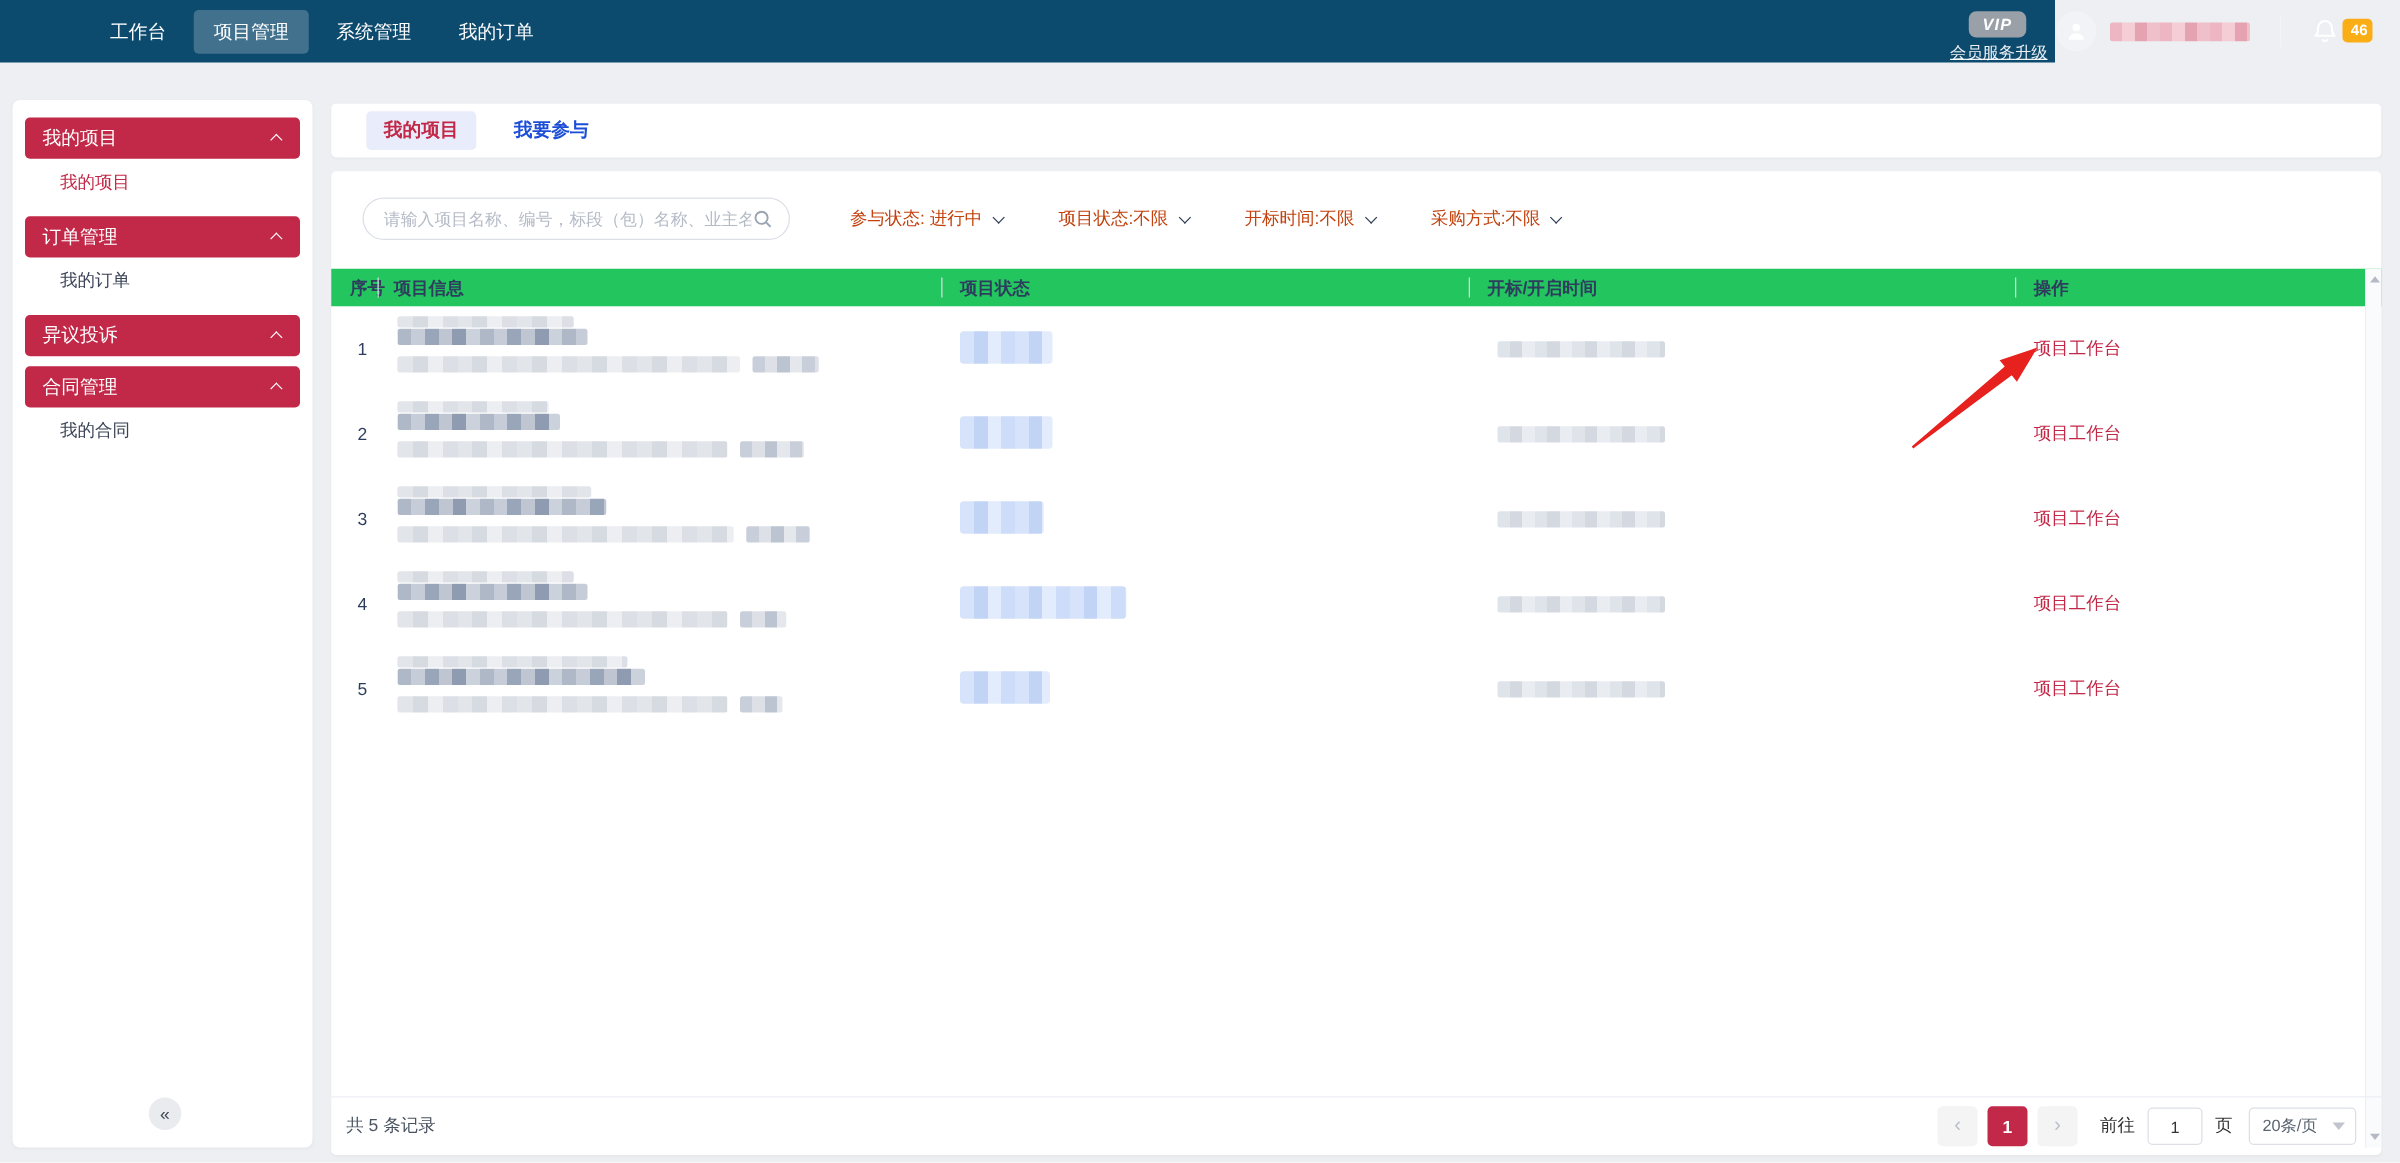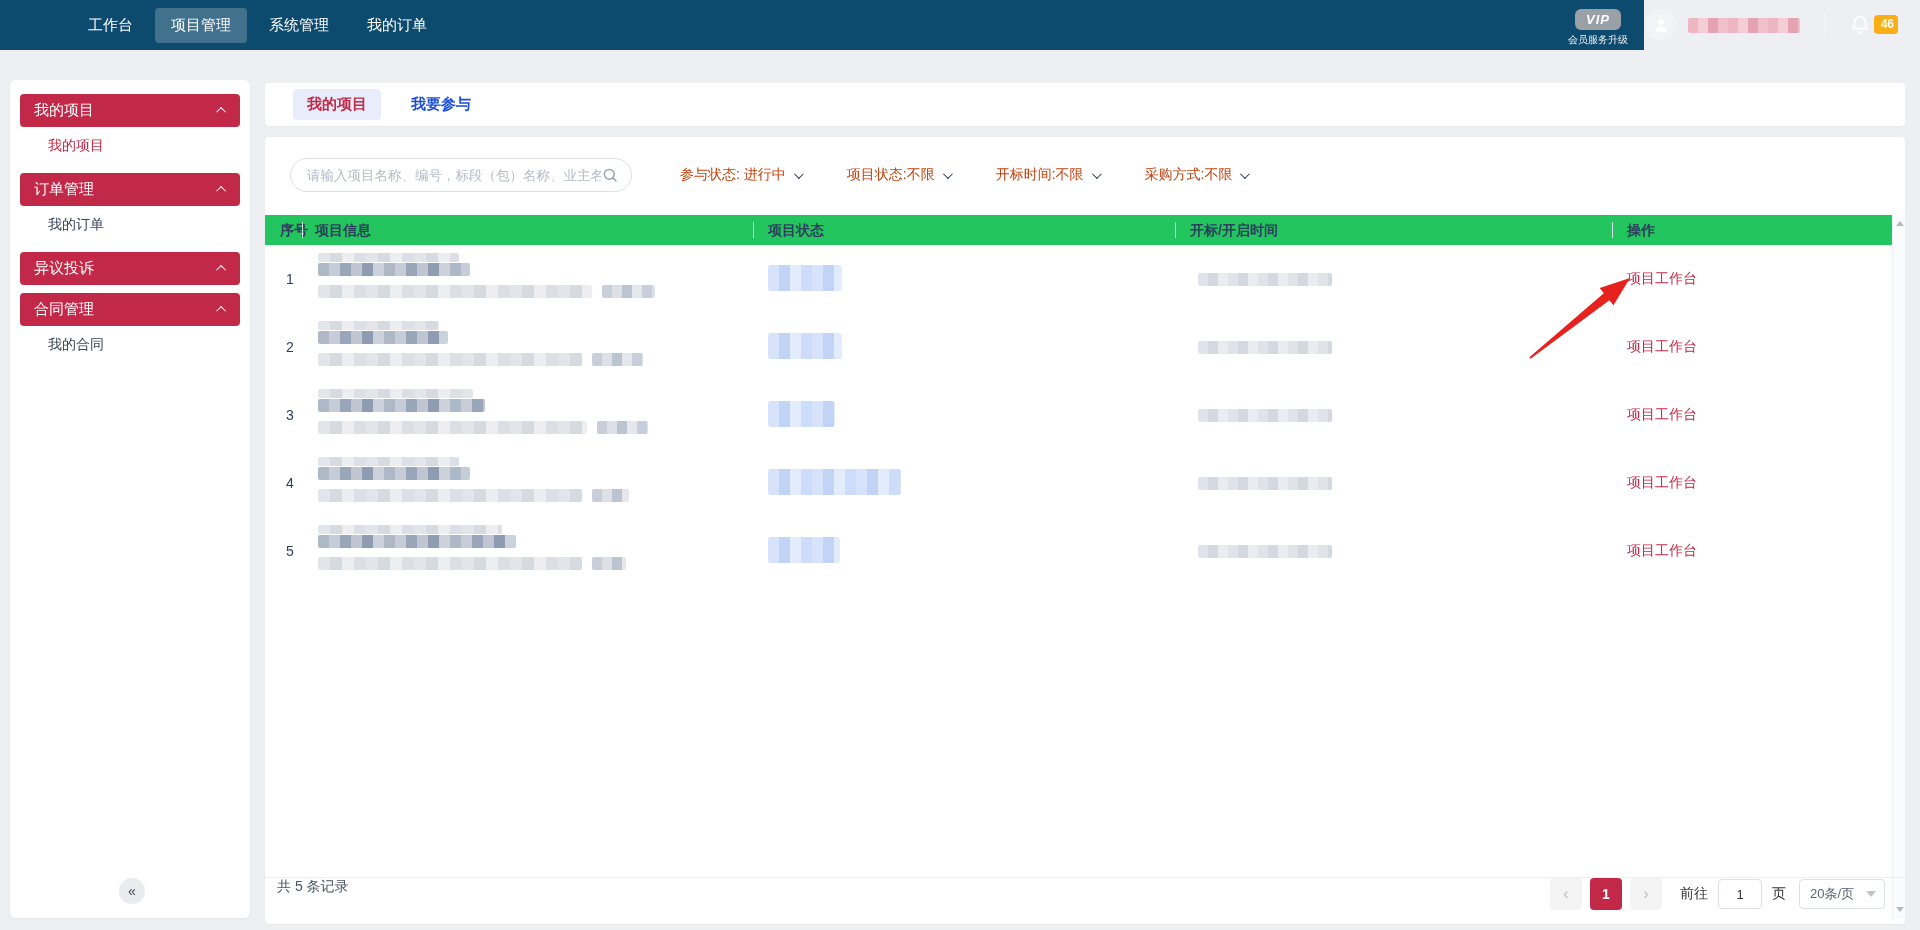--- a/index.html
+++ b/index.html
@@ -6,21 +6,21 @@
   html,body { width:1920px; height:930px; }
   body { font-family:"Liberation Sans","DejaVu Sans",sans-serif; background:#edeff3; position:relative; overflow:hidden; }
 
   
   .topnav { position:absolute; left:0; top:0; width:1644px; height:50px; background:#0c4a6e; }
   .nav-items { position:absolute; left:72px; top:0; height:50px; display:flex; align-items:center; gap:6px; }
   .nav-item { color:#fff; font-size:15px; padding:8px 16px; border-radius:4px; cursor:pointer; white-space:nowrap; }
   .nav-item.active { background:rgba(255,255,255,.22);font-family:Liberation Serif, serif; }
   .vip-wrap { position:absolute; left:1560px; top:9px; width:76px; text-align:center; }
   .vip-badge { display:inline-block; width:46px; height:21px; line-height:21px; background:#9aa0a8; color:#fff; font-weight:bold; font-style:italic; font-size:13px; border-radius:6px; letter-spacing:1px; }
-  .vip-caption { margin-top:3px; font-size:10px; color:rgba(255,255,255,.92); white-space:nowrap; }
+  .vip-caption { margin-top:3px; font-size:13px; color:rgba(255,255,255,.92); white-space:nowrap;text-decoration:underline; }
   .avatar { position:absolute; left:1645px; top:9px; width:32px; height:32px; border-radius:50%; background:rgba(255,255,255,.28); display:flex; align-items:center; justify-content:center; }
   .user-blur { position:absolute; left:1688px; top:18px; width:112px; height:15px; border-radius:2px; }
   .nav-divider { position:absolute; left:1824px; top:12px; width:1px; height:26px; background:rgba(255,255,255,.35); }
   .bell { position:absolute; left:1849px; top:14px; width:22px; height:22px; }
   .notif-badge { position:absolute; left:1874px; top:15px; min-width:24px; height:19px; line-height:19px; padding:0 4px; background:#faad14; border-radius:4px; color:#fff; font-size:12px; font-weight:bold; text-align:right; }
 
   
   .mz-dark  { background:repeating-linear-gradient(90deg,#aeb8c6 0 11px,#c7cdd8 11px 22px,#99a5b8 22px 33px,#bfc6d2 33px 44px,#8e9bb0 44px 55px,#ccd2db 55px 66px); border-radius:2px; }
   .mz-light { background:repeating-linear-gradient(90deg,#e2e5ea 0 12px,#d6dae1 12px 24px,#eceef2 24px 36px,#dcdfe6 36px 48px); border-radius:2px; }
   .mz-mid   { background:repeating-linear-gradient(90deg,#c9cfda 0 10px,#dde1e7 10px 20px,#bcc4d1 20px 30px,#e4e7ec 30px 40px); border-radius:2px; }
@@ -65,21 +65,21 @@
   .cell-badge { position:absolute; left:503px; top:20px; height:26px; }
   .cell-time { position:absolute; left:933px; top:28px; height:13px; }
   .cell-action { position:absolute; left:1362px; top:0; height:68px; display:flex; align-items:center; font-size:14px; color:#c22847; cursor:pointer; white-space:nowrap; }
 
   
   .vscroll { position:absolute; right:0; top:78px; width:13px; height:703px; background:#fafbfc; border-left:1px solid #eef0f3; }
   .tri-up { position:absolute; top:6px; left:3px; width:0; height:0; border-left:4px solid transparent; border-right:4px solid transparent; border-bottom:5px solid #b4bac4; }
   .tri-down { position:absolute; bottom:6px; left:3px; width:0; height:0; border-left:4px solid transparent; border-right:4px solid transparent; border-top:5px solid #b4bac4; }
 
   
-  .tfooter { position:absolute; left:0; top:740px; width:1640px; height:47px; border-top:1px solid #ebeef5; display:flex; align-items:flex-start; justify-content:space-between; padding:0 20px 0 12px; }
+  .tfooter { position:absolute; left:0; top:740px; width:1640px; height:47px; border-top:1px solid #ebeef5; display:flex; align-items:center; justify-content:space-between; padding:0 20px 0 12px; }
   .total { font-size:14px; color:#4a5360; }
   .pager { display:flex; align-items:center; gap:8px; }
   .pg-btn { width:32px; height:32px; border-radius:4px; background:#f4f4f5; color:#b9bfc9; font-size:16px; display:flex; align-items:center; justify-content:center; cursor:pointer; }
   .pg-cur { width:32px; height:32px; border-radius:4px; background:#c22847; color:#fff; font-size:14px; font-weight:bold; display:flex; align-items:center; justify-content:center; cursor:pointer; }
   .pg-text { font-size:14px; color:#333; margin:0 2px; white-space:nowrap; }
   .pg-input { width:44px; height:30px; border:1px solid #dcdfe6; border-radius:4px; text-align:center; font-size:13px; color:#333; outline:none; font-family:inherit; }
   .pg-select { width:86px; height:30px; border:1px solid #dcdfe6; border-radius:4px; display:flex; align-items:center; justify-content:space-between; padding:0 8px 0 10px; font-size:13px; color:#5a6472; cursor:pointer; white-space:nowrap; }
   .sel-caret { width:0; height:0; border-left:5px solid transparent; border-right:5px solid transparent; border-top:6px solid #c0c4cc; }
 
   

